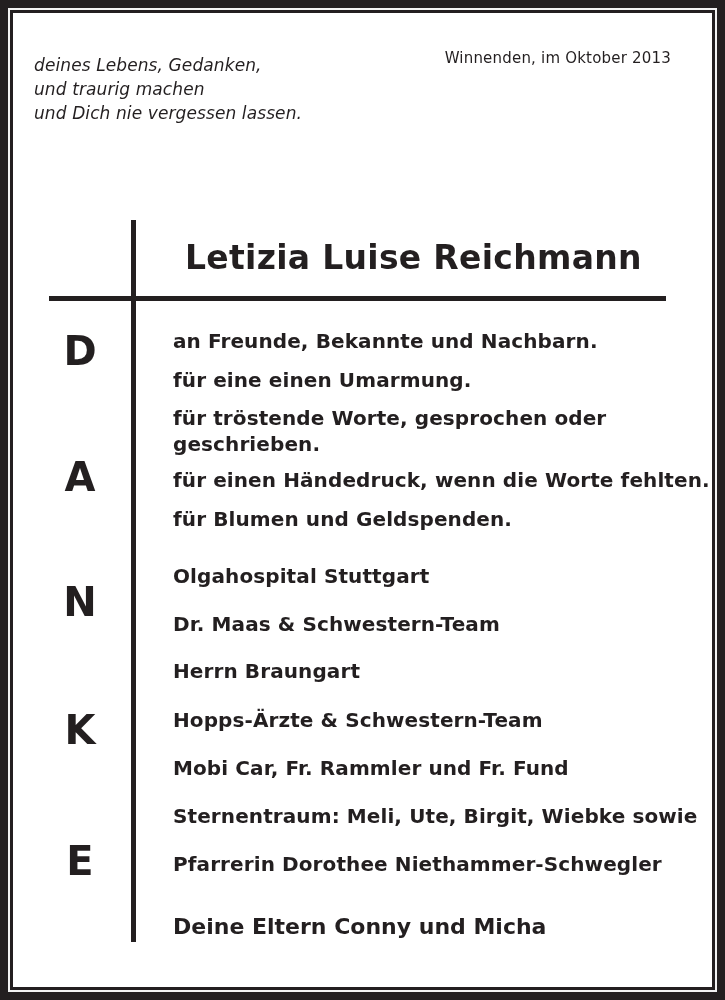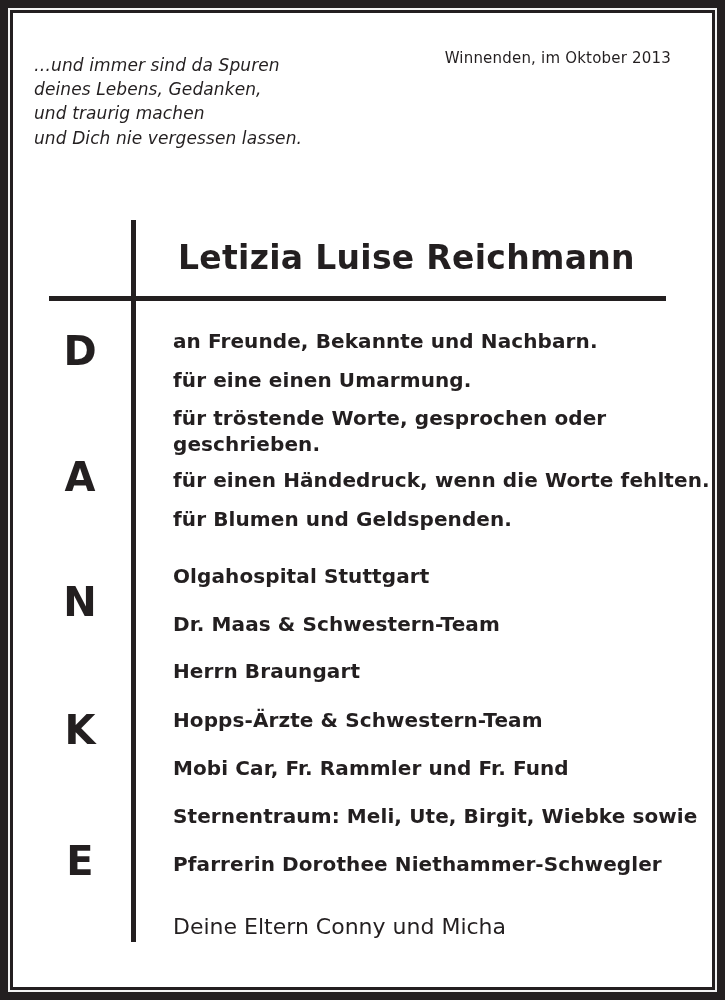--- a/index.html
+++ b/index.html
@@ -38,46 +38,45 @@
   }
   .vrule {
     position: absolute; left: 131px; top: 220px; width: 5px; height: 722px;
     background: #231f20;
   }
   .hrule {
     position: absolute; left: 49px; top: 296px; width: 617px; height: 5px;
     background: #231f20;
   }
   .name {
-    position: absolute; left: 178px; top: 238px;
+    position: absolute; left: 185px; top: 238px;
     font-size: 33px; font-weight: bold; white-space: nowrap;
     letter-spacing: 0.3px;
   }
   .danke-letter {
     position: absolute; left: 60px; width: 40px; text-align: center;
     font-size: 40px; font-weight: bold; line-height: 40px;
   }
   .line {
     position: absolute; left: 173px; font-size: 20px; white-space: nowrap;
     line-height: 24px; letter-spacing: 0.1px; font-weight: bold;
   }
   .signature {
     position: absolute; left: 173px; top: 914px;
-    font-size: 22px; font-weight: normal; white-space: nowrap;
+    font-size: 22px; font-weight: bold; white-space: nowrap;
   }
 </style>
 </head>
 <body>
 
 <div class="frame-outer"></div>
 <div class="frame-dark"></div>
 <div class="paper"></div>
 
 <div class="motto">
-  <div>…und immer sind da Spuren</div>
   <div>deines Lebens, Gedanken,</div>
   <div>und traurig machen</div>
   <div>und Dich nie vergessen lassen.</div>
 </div>
 
 <div class="place-date">Winnenden, im Oktober 2013</div>
 
 <div class="vrule"></div>
 <div class="hrule"></div>
 

